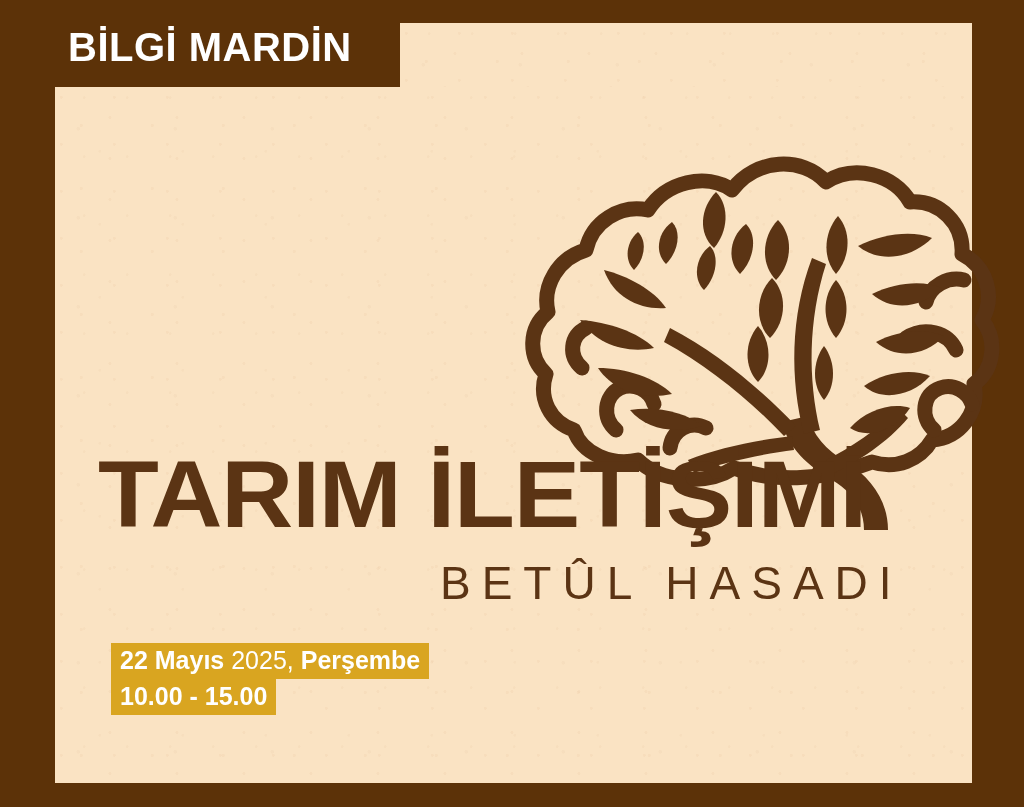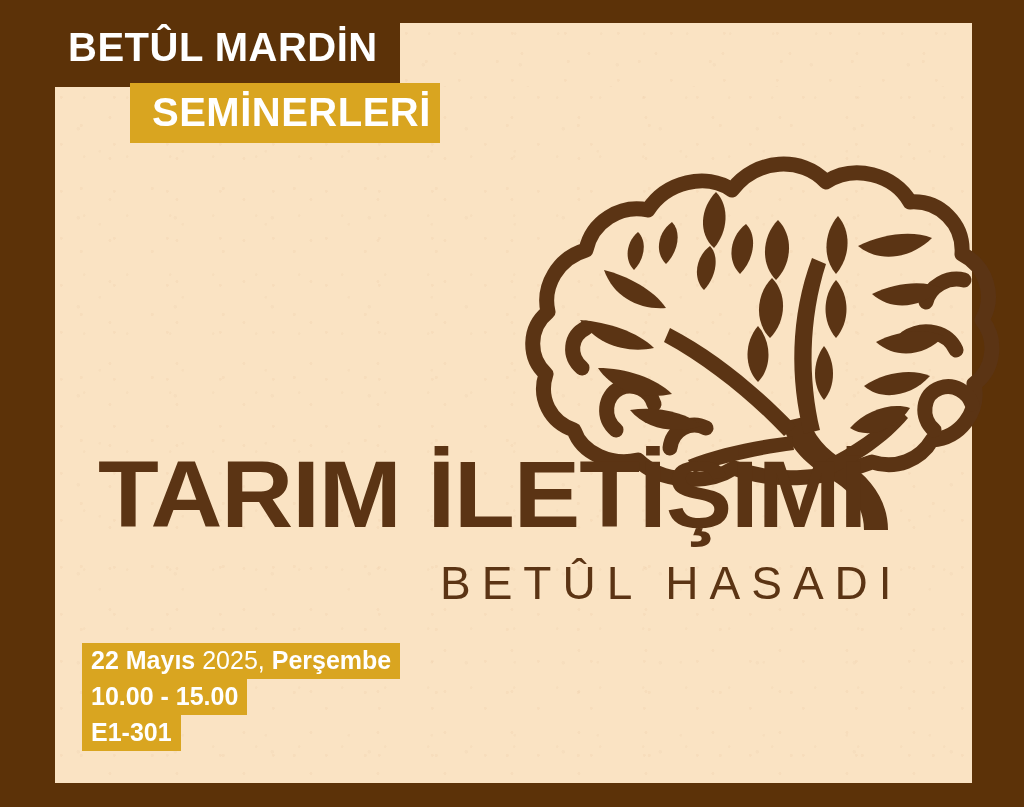--- a/index.html
+++ b/index.html
@@ -133,43 +133,41 @@
     z-index: 6;
   }
   .details-line {
     display: table;
     background: #d9a520;
     color: #ffffff;
     font-size: 25px;
     line-height: 1;
     padding: 5px 9px 6px 9px;
     white-space: nowrap;
+    margin-left: 29px;
   }
   .details-line + .details-line { margin-top: 0; }
   .b { font-weight: bold; }
   .r { font-weight: normal; }
 </style>
 </head>
 <body>
 
 <div class="poster">
 
   <div class="panel-top">
     <div class="grain"></div>
   </div>
 
   <div class="panel-main">
     <div class="grain"></div>
   </div>
 
-  <div class="kicker">BETÛL MARDİN</div>
-
-  <div class="kicker-band">
-    <div class="kicker-band-label">SEMİNERLERİ</div>
-  </div>
+  <div class="kicker">BİLGİ MARDİN</div>
+
 
   <div class="artwork">
     <svg viewBox="0 0 480 400" xmlns="http://www.w3.org/2000/svg">
       <g fill="none" stroke="#5b3414" stroke-width="15" stroke-linecap="round" stroke-linejoin="round">
 
         <path d="M352 332
                  C 300 352, 250 352, 214 338
                  C 186 356, 140 352, 118 330
                  C 92 336, 62 324, 54 300
                  C 30 292, 18 268, 26 244
@@ -257,18 +255,15 @@
 
   <div class="details">
     <div class="details-line">
       <span class="b">22 Mayıs</span>
         <span class="r"> 2025, </span>
         <span class="b">Perşembe</span>
     </div>
     <div class="details-line">
       <span class="b">10.00 - 15.00</span>
     </div>
-    <div class="details-line">
-      <span class="b">E1-301</span>
-    </div>
   </div>
 
 </div>
 
 </body></html>

